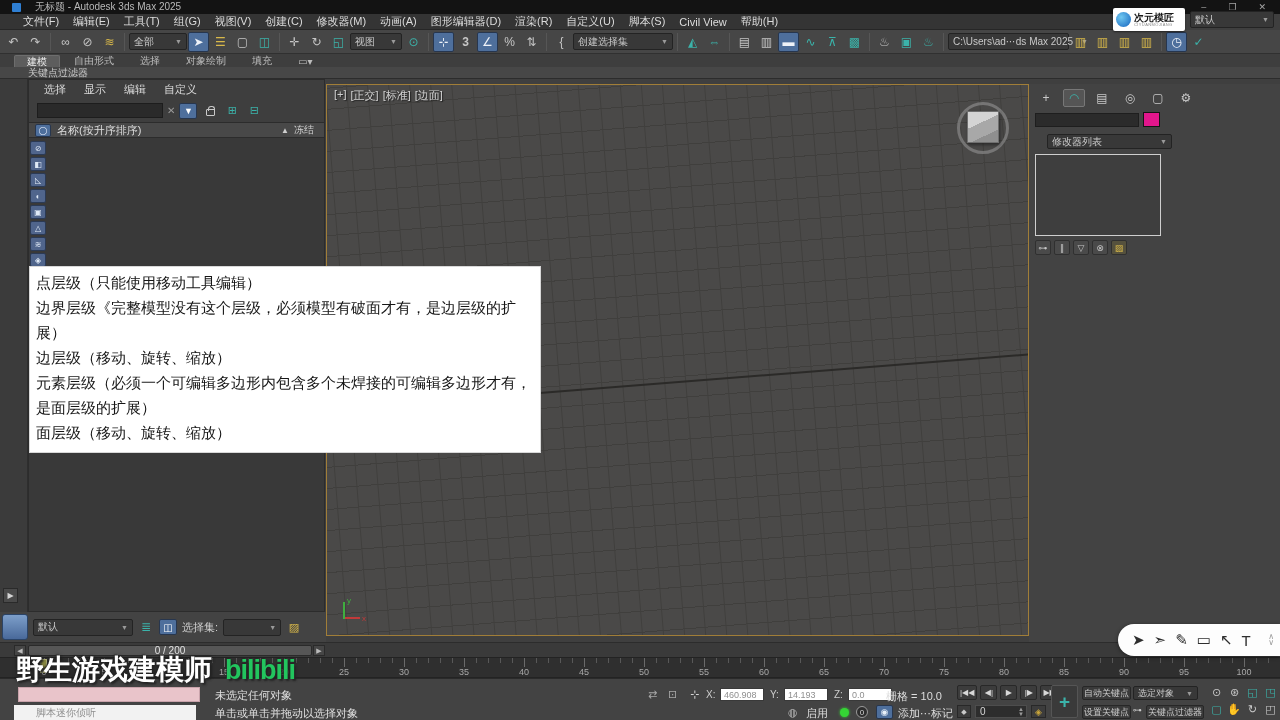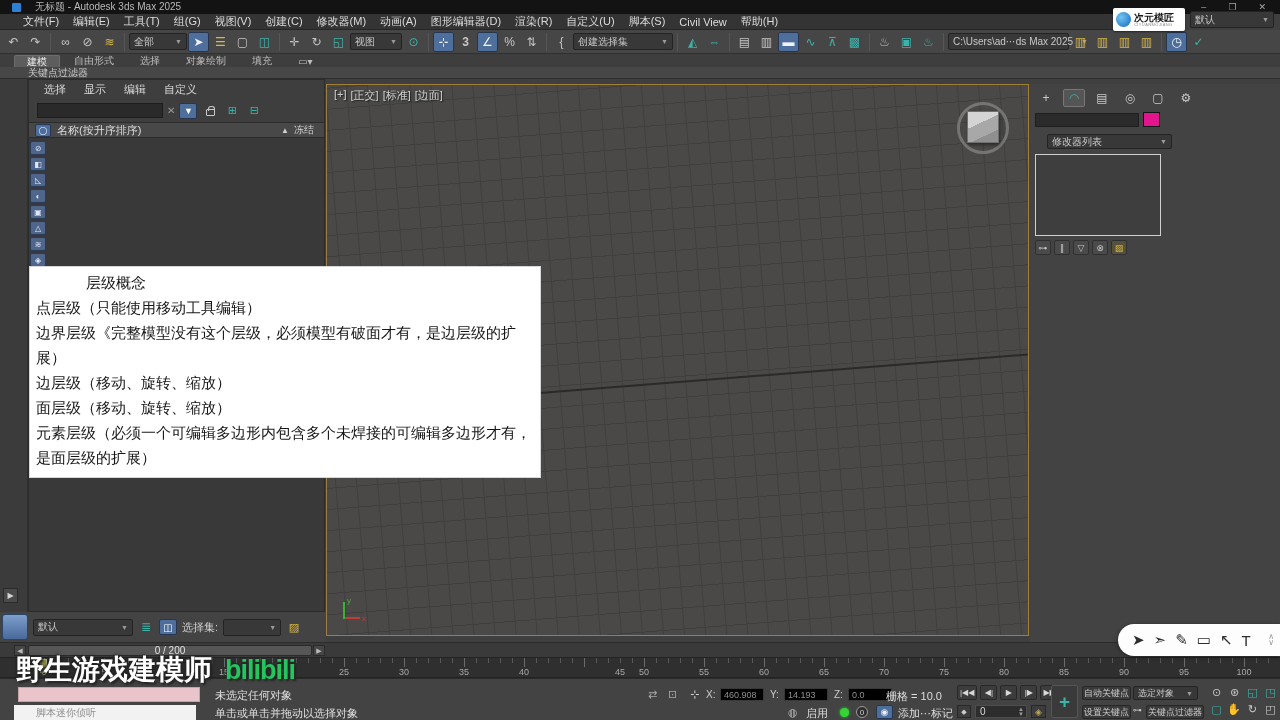--- a/index.html
+++ b/index.html
@@ -106,21 +106,21 @@
   .rlabel{position:absolute;top:9px;transform:translateX(-50%);font-size:9px;color:#a8a8a8}
   .playhead{position:absolute;left:40px;top:1px;width:7px;height:14px;background:#8f8f45;border:1px solid #b5b57a}
   
   .statusbar{left:0;top:678px;width:1280px;height:42px;background:#434343;border-top:1px solid #2a2a2a}
   .pinkbox{position:absolute;left:18px;top:8px;width:182px;height:15px;background:#e9c4ca;border:1px solid #c9a3ab}
   .whitebox{position:absolute;left:14px;top:26px;width:182px;height:15px;background:#f2f2f2;color:#8e8e8e;font-size:10px;display:flex;align-items:center;padding-left:22px}
   .stext1{position:absolute;left:215px;top:9px;font-size:11px;color:#e0e0e0}
   .stext2{position:absolute;left:215px;top:27px;font-size:11px;color:#e0e0e0}
   .mini-ic{position:absolute;top:9px;color:#a8a8a8;font-size:11px}
   .coordlbl{position:absolute;top:10px;font-size:10px;color:#cdcdcd}
-  .num{position:absolute;top:9px;width:44px;height:13px;background:#000000;border:1px solid #393939;color:#8f8f8f;font-size:9px;display:flex;align-items:center;padding-left:3px}
+  .num{position:absolute;top:9px;width:44px;height:13px;background:#ffffff;border:1px solid #393939;color:#8f8f8f;font-size:9px;display:flex;align-items:center;padding-left:3px}
   .gridlbl{position:absolute;left:886px;top:10px;font-size:11px;color:#dedede}
   .r2ic{position:absolute;top:27px;color:#b5b5b5;font-size:11px}
   .enlbl{position:absolute;left:806px;top:27px;font-size:11px;color:#dedede}
   .gdot{position:absolute;left:840px;top:29px;width:9px;height:9px;border-radius:50%;background:#35d435;box-shadow:0 0 3px #35d435}
   .zbadge{position:absolute;left:856px;top:27px;width:12px;height:12px;border-radius:50%;background:#2e2e2e;border:1px solid #9a9a9a;color:#d5d5d5;font-size:8px;display:flex;align-items:center;justify-content:center}
   .blueic{position:absolute;left:876px;top:26px;width:17px;height:14px;background:#4e6f9c;border:1px solid #27364e;border-radius:2px;color:#e8f0f8;font-size:9px;display:flex;align-items:center;justify-content:center}
   .addlbl{position:absolute;left:898px;top:27px;font-size:11px;color:#dedede}
   .playback{position:absolute;left:957px;top:6px;display:flex;gap:3px}
   .pbtn{min-width:17px;height:15px;background:#3c3c3c;border:1px solid #282828;border-radius:2px;color:#d8d8d8;font-size:8px;display:flex;align-items:center;justify-content:center;padding:0 2px}
   .keymode{position:absolute;left:957px;top:26px;width:14px;height:13px;background:#3c3c3c;border:1px solid #282828;color:#c9c9c9;font-size:7px;display:flex;align-items:center;justify-content:center}
@@ -320,26 +320,25 @@
   </div>
   <div class="axis">
     <span class="ax-x"></span>
     <span class="ax-y"></span>
     <span class="ax-xl">x</span>
     <span class="ax-yl">y</span>
   </div>
 </div>
 
 <div class="abs note" id="note">
-    <div class="indent">层级概念</div>
     <div>点层级（只能使用移动工具编辑）</div>
     <div>边界层级《完整模型没有这个层级，必须模型有破面才有，是边层级的扩展）</div>
     <div>边层级（移动、旋转、缩放）</div>
+    <div>元素层级（必须一个可编辑多边形内包含多个未焊接的可编辑多边形才有，是面层级的扩展）</div>
     <div>面层级（移动、旋转、缩放）</div>
-    <div>元素层级（必须一个可编辑多边形内包含多个未焊接的可编辑多边形才有，是面层级的扩展）</div>
   </div>
 
 <div class="abs cmdpanel">
   <div class="cmd-tabs" id="cmd-tabs">
       <span class="ctab">+</span>
       <span class="ctab active">◠</span>
       <span class="ctab">▤</span>
       <span class="ctab">◎</span>
       <span class="ctab">▢</span>
       <span class="ctab">⚙</span>
@@ -387,21 +386,21 @@
   <div class="playhead"></div>
 <span class="rlabel" style="left: 44px;">0</span>
     <span class="rlabel" style="left: 104px;">5</span>
     <span class="rlabel" style="left: 164px;">10</span>
     <span class="rlabel" style="left: 224px;">15</span>
     <span class="rlabel" style="left: 284px;">20</span>
     <span class="rlabel" style="left: 344px;">25</span>
     <span class="rlabel" style="left: 404px;">30</span>
     <span class="rlabel" style="left: 464px;">35</span>
     <span class="rlabel" style="left: 524px;">40</span>
-    <span class="rlabel" style="left: 620px;">45</span>
+    <span class="rlabel" style="left: 584px;">45</span>
     <span class="rlabel" style="left: 644px;">50</span>
     <span class="rlabel" style="left: 704px;">55</span>
     <span class="rlabel" style="left: 764px;">60</span>
     <span class="rlabel" style="left: 824px;">65</span>
     <span class="rlabel" style="left: 884px;">70</span>
     <span class="rlabel" style="left: 944px;">75</span>
     <span class="rlabel" style="left: 1004px;">80</span>
     <span class="rlabel" style="left: 1064px;">85</span>
     <span class="rlabel" style="left: 1124px;">90</span>
     <span class="rlabel" style="left: 1184px;">95</span>

